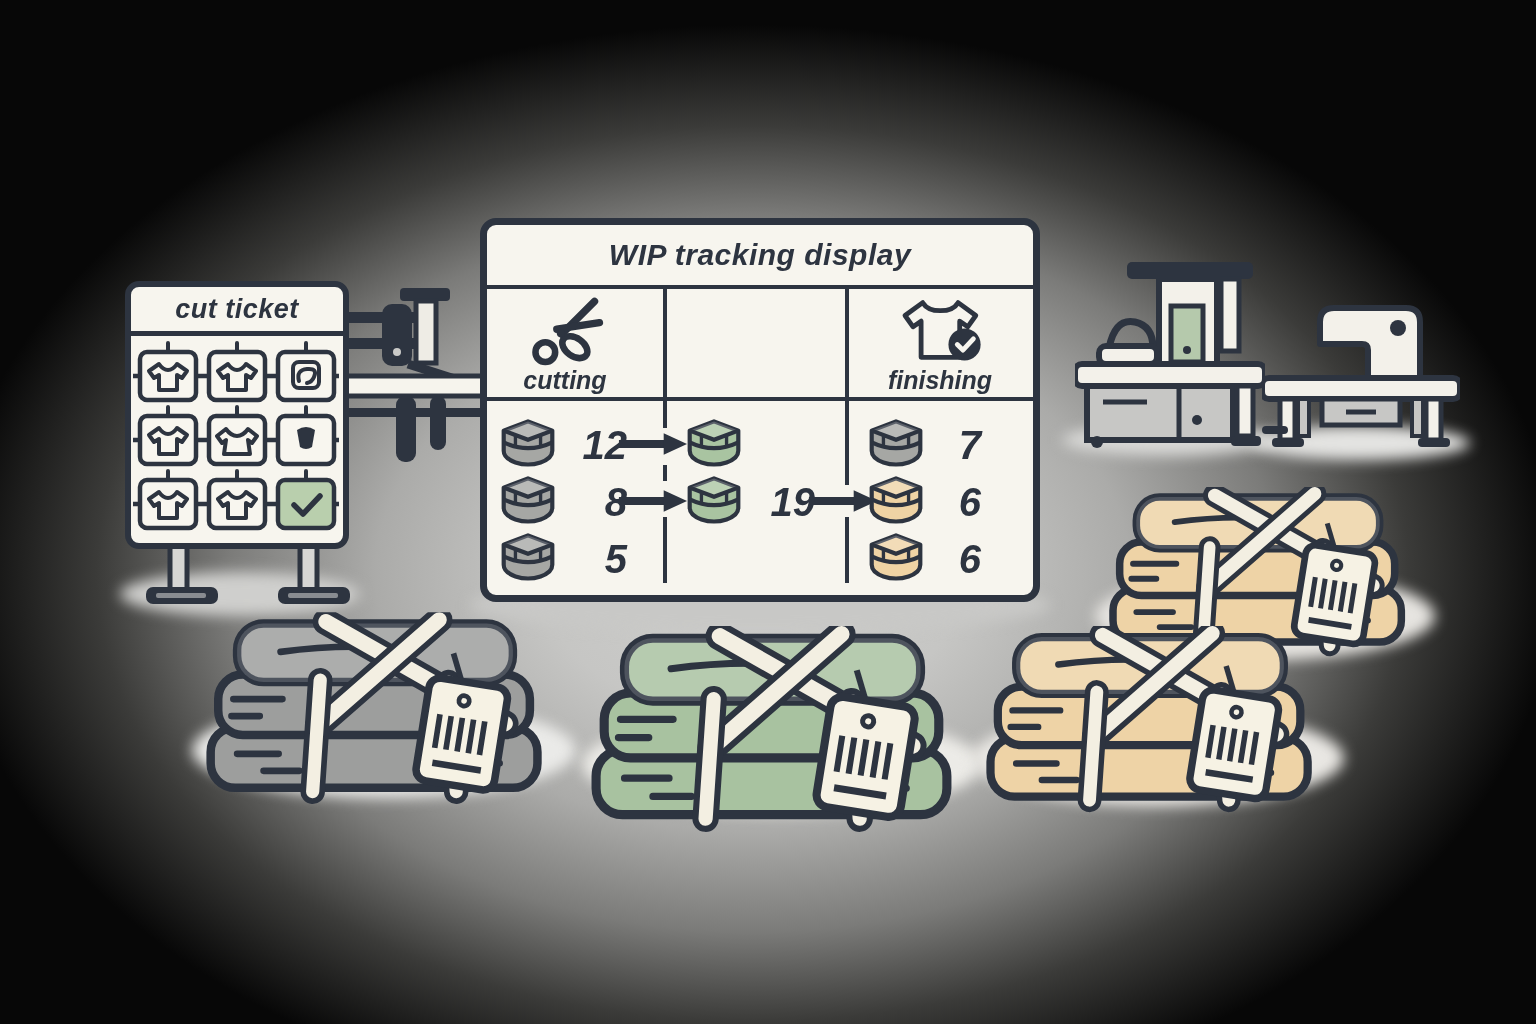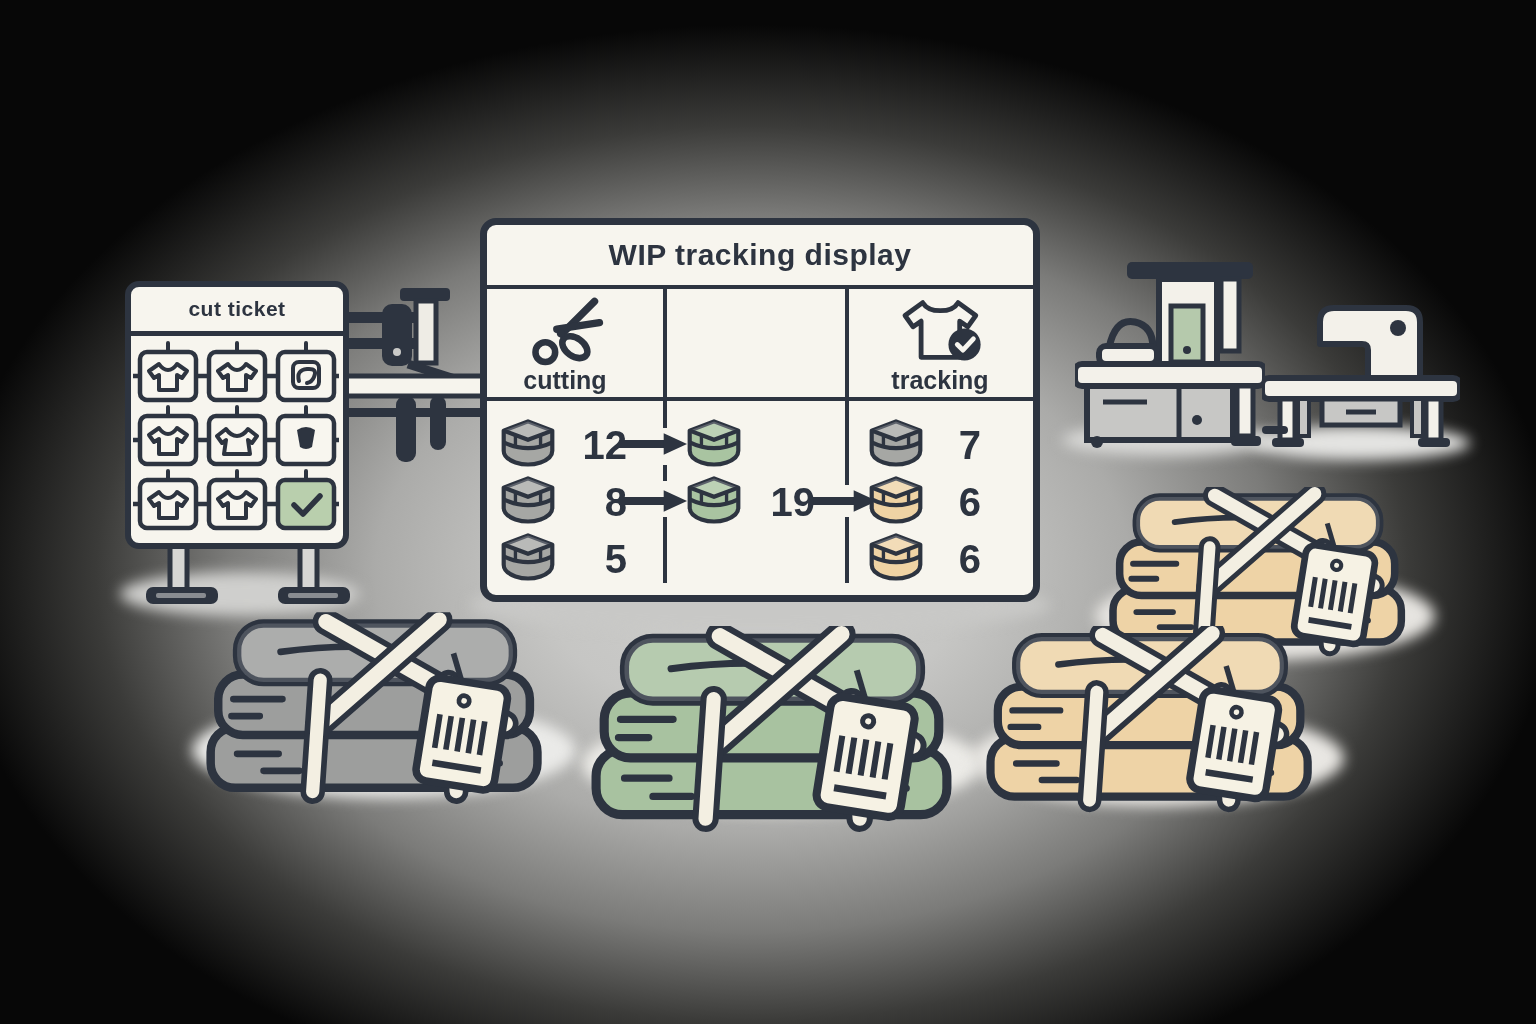--- a/index.html
+++ b/index.html
@@ -5,24 +5,24 @@
   html,body{margin:0;padding:0;background:#000;}
   .scene{
     position:relative;width:1536px;height:1024px;overflow:hidden;
     font-family:"Liberation Sans",sans-serif;
     background:
       radial-gradient(ellipse 820px 560px at 49% 56%,
         #cfcfcd 0%, #c6c6c4 26%, #ababa9 46%, #7b7b79 64%, #3b3b39 80%, #070707 98%);
   }
   .shadow{position:absolute;border-radius:50%;filter:blur(7px);}
   .svg-abs{position:absolute;}
-  .board{position:absolute;background:#f7f5ee;border:7px solid #2d3440;box-sizing:border-box;}
+  .board{position:absolute;background:#f7f5ee;border:7px solid #2d3440;box-sizing:border-box;font-style:italic;}
   .board-title{text-align:center;font-weight:bold;color:#2d3440;border-bottom:4px solid #2d3440;letter-spacing:.5px;}
   .cut-board{left:125px;top:281px;width:224px;height:268px;border-radius:14px;border-width:6px;}
-  .cut-board .board-title{font-size:21px;line-height:44px;height:44px;border-bottom-width:5px;}
+  .cut-board .board-title{font-size:27px;line-height:44px;height:44px;border-bottom-width:5px;}
   .wip-board{left:480px;top:218px;width:560px;height:384px;border-radius:16px;}
   .wip-board .board-title{font-size:30px;line-height:60px;height:60px;}
   .wip-content{position:relative;width:100%;height:306px;}
   .vseg{position:absolute;width:4px;background:#2d3440;}
   .hsep{position:absolute;left:0;right:0;height:4px;background:#2d3440;}
   .col-head{position:absolute;top:4px;width:120px;display:flex;flex-direction:column;align-items:center;}
   .col-icon{height:74px;display:flex;align-items:center;justify-content:center;}
   .col-label{font-size:25px;font-weight:bold;color:#2d3440;line-height:26px;text-align:center;}
   .stack{position:absolute;width:62px;height:56px;}
   .count{position:absolute;width:64px;text-align:right;font-size:40px;font-weight:bold;color:#2d3440;line-height:52px;}
@@ -227,21 +227,21 @@
 
 
       <div class="col-head" style="left:393px;">
         <div class="col-icon">
           <svg width="100" height="74" viewBox="0 0 115 92">
             <path d="M36,12 L14,28 L24,42 L34,35 L34,80 L82,80 L82,35 L92,42 L102,28 L80,12 Q74,22 58,22 Q42,22 36,12 Z" fill="none" stroke="#2d3440" stroke-width="6" stroke-linejoin="round"></path>
             <circle cx="88" cy="64" r="20" fill="#2d3440"></circle>
             <path d="M79,64 l7,7 l13,-14" fill="none" stroke="#f7f5ee" stroke-width="6" stroke-linecap="round" stroke-linejoin="round"></path>
           </svg>
         </div>
-        <div class="col-label">tracking</div>
+        <div class="col-label">finishing</div>
       </div>
 
       <div class="hsep" style="top:108px;"></div>
       <div class="vseg" style="left:176px;top:0;height:139px;"></div>
       <div class="vseg" style="left:176px;top:176px;height:16px;"></div>
       <div class="vseg" style="left:176px;top:228px;height:66px;"></div>
       <div class="vseg" style="left:358px;top:0;height:196px;"></div>
       <div class="vseg" style="left:358px;top:228px;height:66px;"></div>
 
       <svg class="stack fab-gray" style="left:10px;top:127px;">

